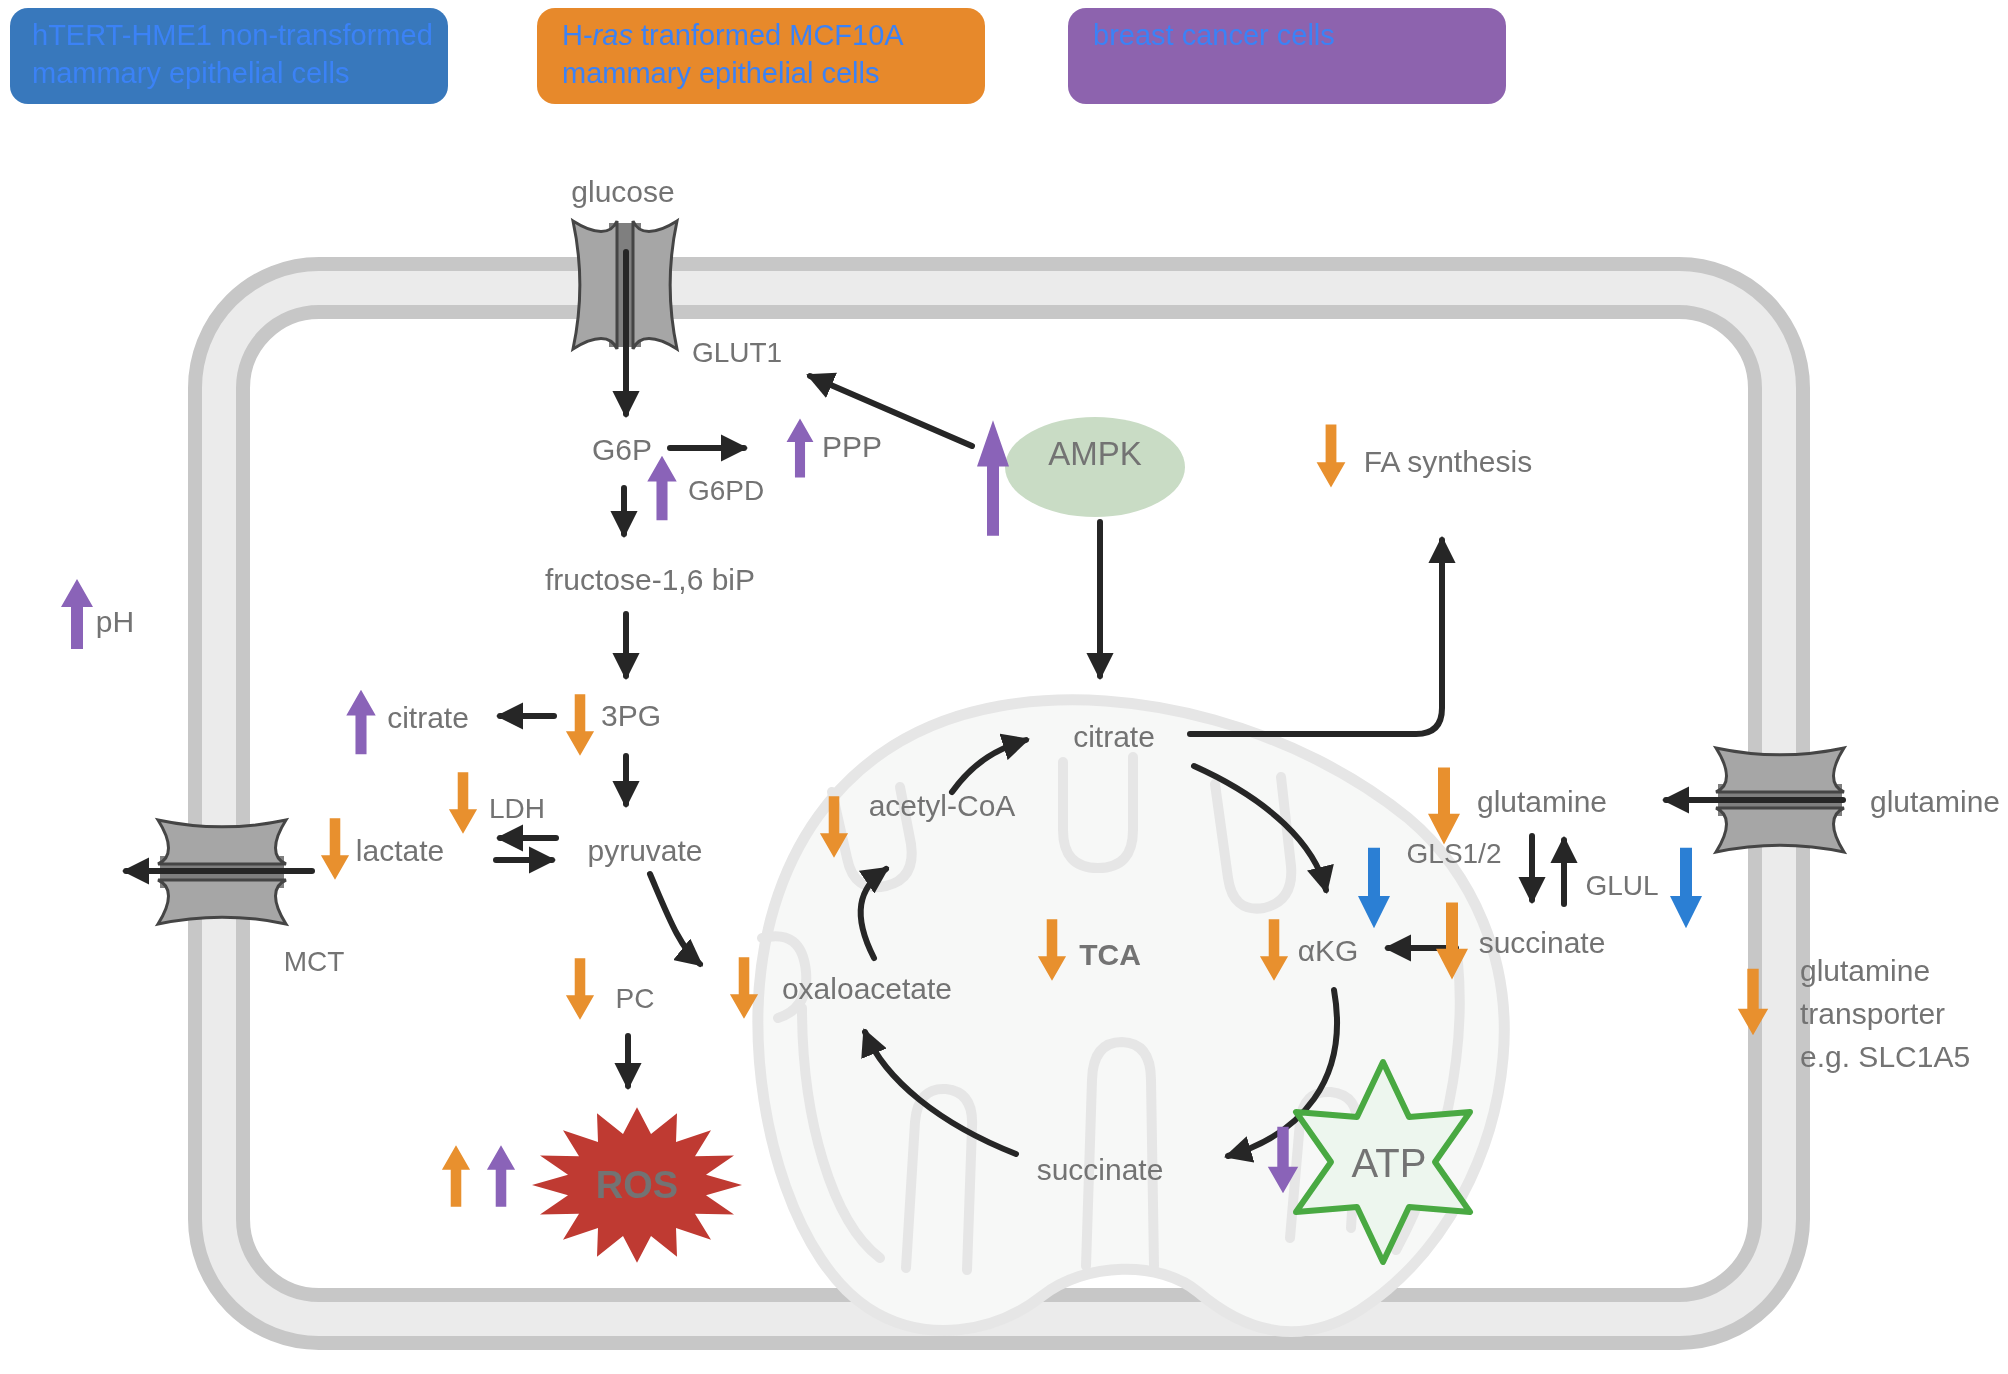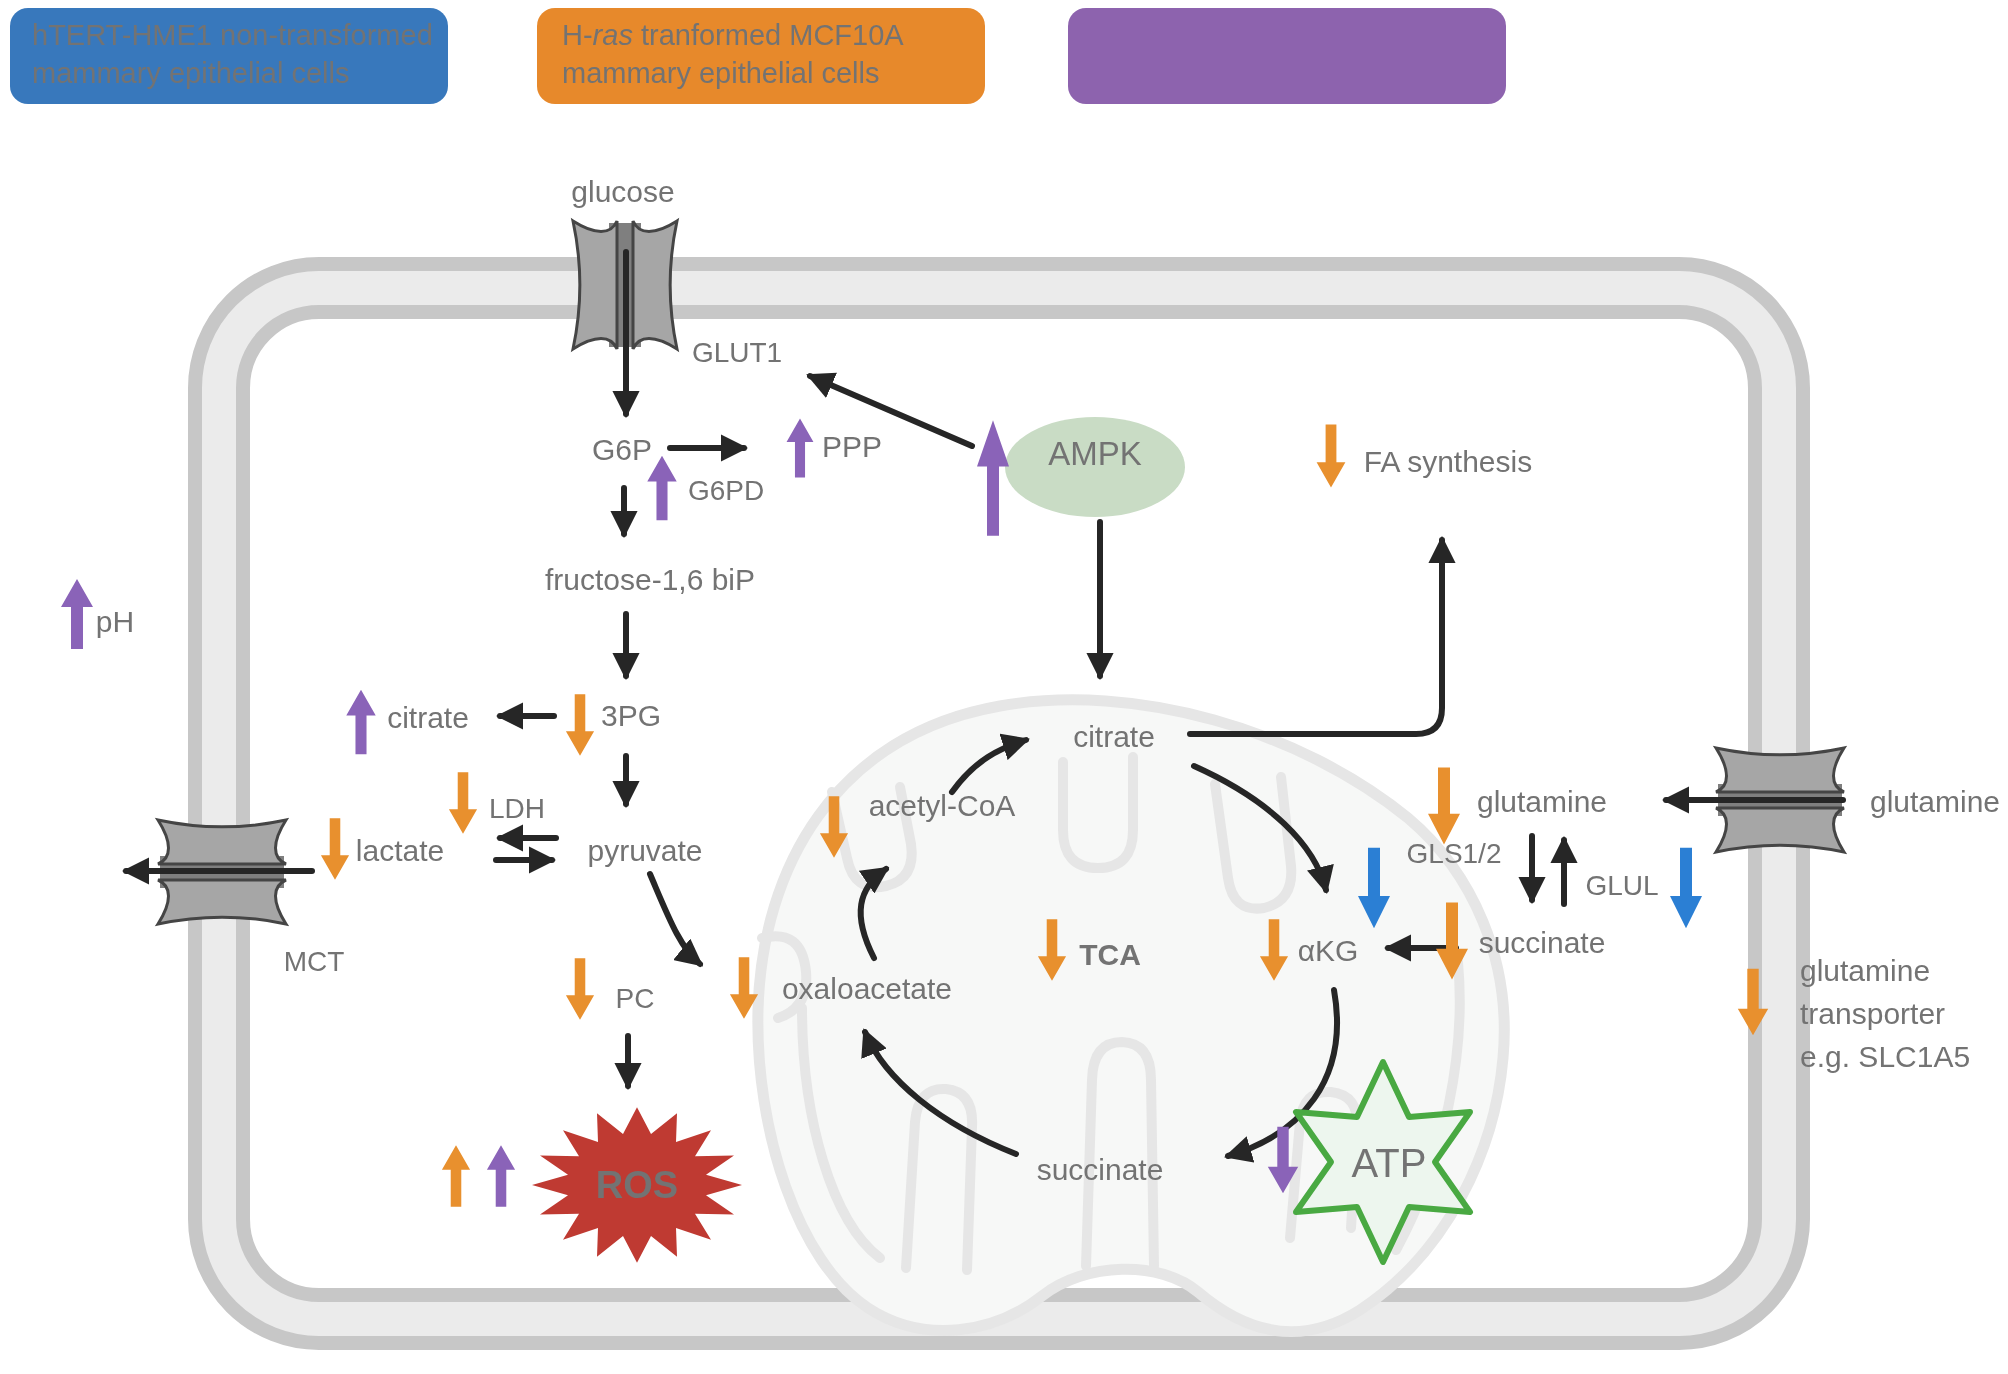--- a/index.html
+++ b/index.html
@@ -7,21 +7,21 @@
          font-family:"Liberation Sans", sans-serif;}
   #stage svg.canvas{position:absolute;left:0;top:0;}
   .lbl{position:absolute;transform:translate(-50%,-50%);white-space:nowrap;color:#737373;
        font-size:30px;line-height:1.05;}
   .s28{font-size:28px;}
   .bold{font-weight:bold;}
   .big{font-size:33px;}
   .atp{font-size:40px;}
   .ros{font-size:38px;font-weight:bold;}
   .leftalign{transform:translate(0,-50%);}
-  .legend-text{position:absolute;color:#737373;font-size:29px;line-height:38px;}
+  .legend-text{position:absolute;color:#3b82f6;font-size:29px;line-height:38px;}
   .legend-text i{font-style:italic;margin-top:20px;}
 </style>
 </head>
 <body>
 
 <div id="stage">
 
 <svg class="canvas" width="2008" height="1374" viewBox="0 0 2008 1374">
   <defs>
     <marker id="ah" viewBox="0 0 10 10" refX="8.5" refY="5" markerWidth="4.6" markerHeight="4.6" orient="auto-start-reverse">
@@ -134,20 +134,21 @@
 
 <div class="legend-text" style="left:32px;top:16px;">
   <div>hTERT-HME1 non-transformed</div>
   <div>mammary epithelial cells</div>
 </div>
 <div class="legend-text" style="left:562px;top:16px;">
   <div><span>H-</span><i>ras</i><span> tranformed MCF10A</span></div>
   <div>mammary epithelial cells</div>
 </div>
 <div class="legend-text" style="left:1093px;top:16px;">
+  <div>breast cancer cells</div>
 </div>
 
 <div class="lbl" style="left:623px;top:192px;">glucose</div>
 <div class="lbl s28" style="left:737px;top:353px;">GLUT1</div>
 <div class="lbl" style="left:622px;top:450px;">G6P</div>
 <div class="lbl" style="left:852px;top:447px;">PPP</div>
 <div class="lbl s28" style="left:726px;top:491px;">G6PD</div>
 <div class="lbl" style="left:650px;top:580px;">fructose-1,6 biP</div>
 <div class="lbl" style="left:428px;top:718px;">citrate</div>
 <div class="lbl" style="left:631px;top:716px;">3PG</div>

